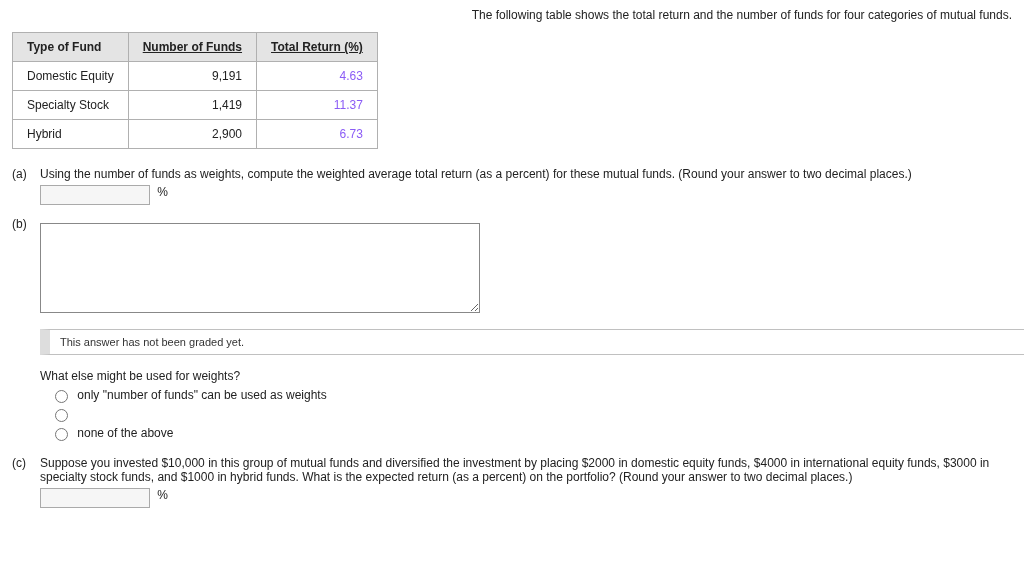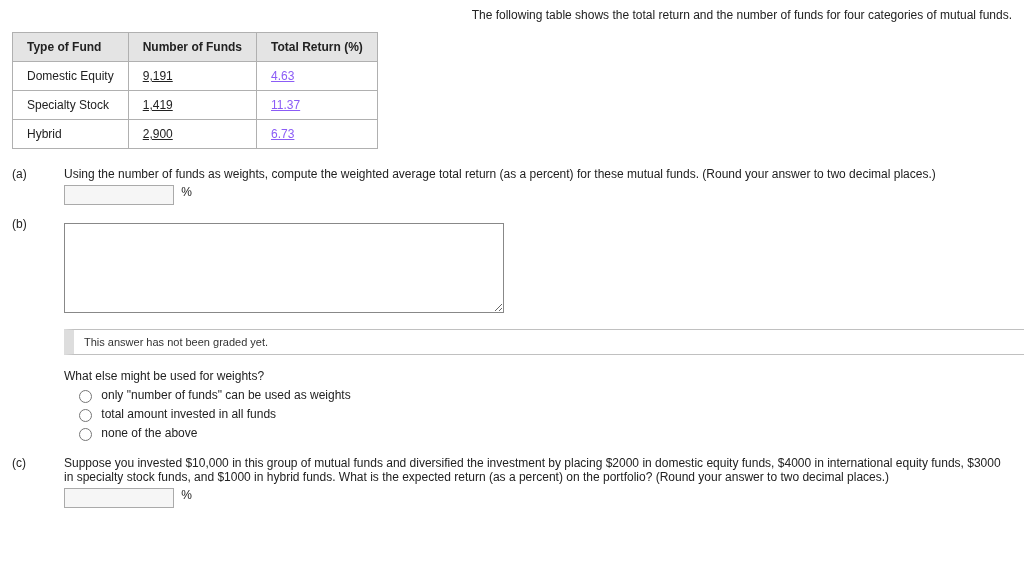--- a/index.html
+++ b/index.html
@@ -19,35 +19,34 @@
     .data-table th, .data-table td {
       border: 1px solid #b0b0b0;
       padding: 7px 14px;
       font-size: 12px;
     }
     .data-table th {
       background: #e4e4e4;
       font-weight: bold;
       text-align: left;
     }
-    .data-table th.center { text-align: center; }
-    .data-table td.center { text-align: left; text-decoration: underline; }
+    .data-table th.center { text-align: center; text-decoration: underline; }
+    .data-table td.center { text-align: right; }
     .red { color: #8b5cf6; }
     .question-part {
       display: flex;
       align-items: flex-start;
       margin-bottom: 12px;
     }
     .part-label {
       width: 28px;
       flex-shrink: 0;
     }
     .part-body {
       flex: 1;
-      margin-left: 24px;
     }
     .answer-input {
       width: 110px;
       height: 20px;
       border: 1px solid #aaa;
       background: #f6f6f6;
       margin-top: 4px;
       display: inline-block;
       vertical-align: middle;
     }
@@ -132,21 +131,20 @@
     <textarea class="textarea-box" style=""></textarea>
     <div class="grade-box">This answer has not been graded yet.</div>
     <div class="subq">What else might be used for weights?</div>
     <div class="radio-group">
       <div class="radio-row">
         <input type="radio" name="weights" style="">
         <label>only "number of funds" can be used as weights</label>
       </div>
       <div class="radio-row">
         <input type="radio" name="weights" style="">
-        <label>total amount invested in all funds</label>
       </div>
       <div class="radio-row">
         <input type="radio" name="weights" style="">
         <label>none of the above</label>
       </div>
     </div>
   </div>
 </div>
 
 <div class="question-part">

